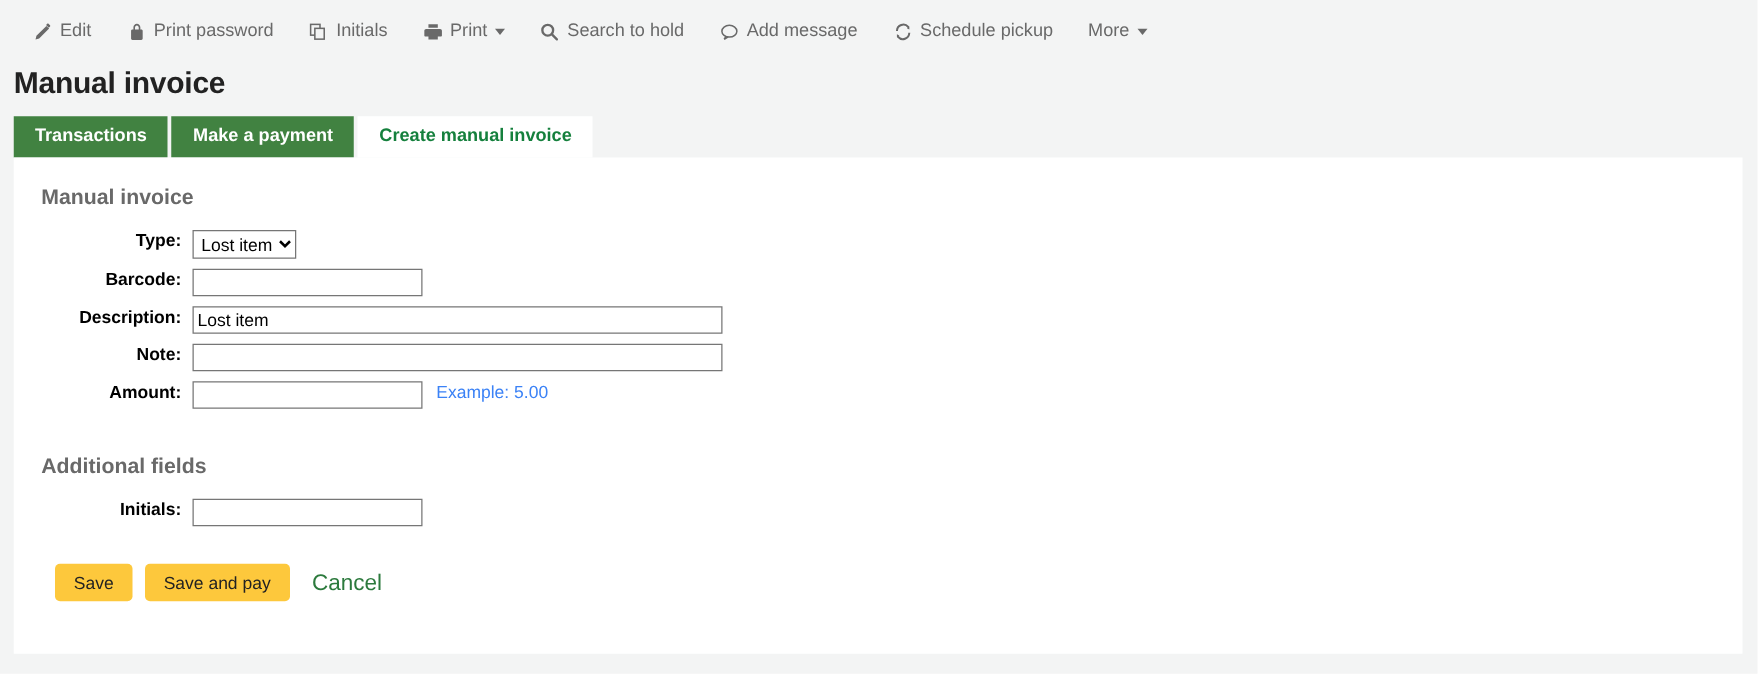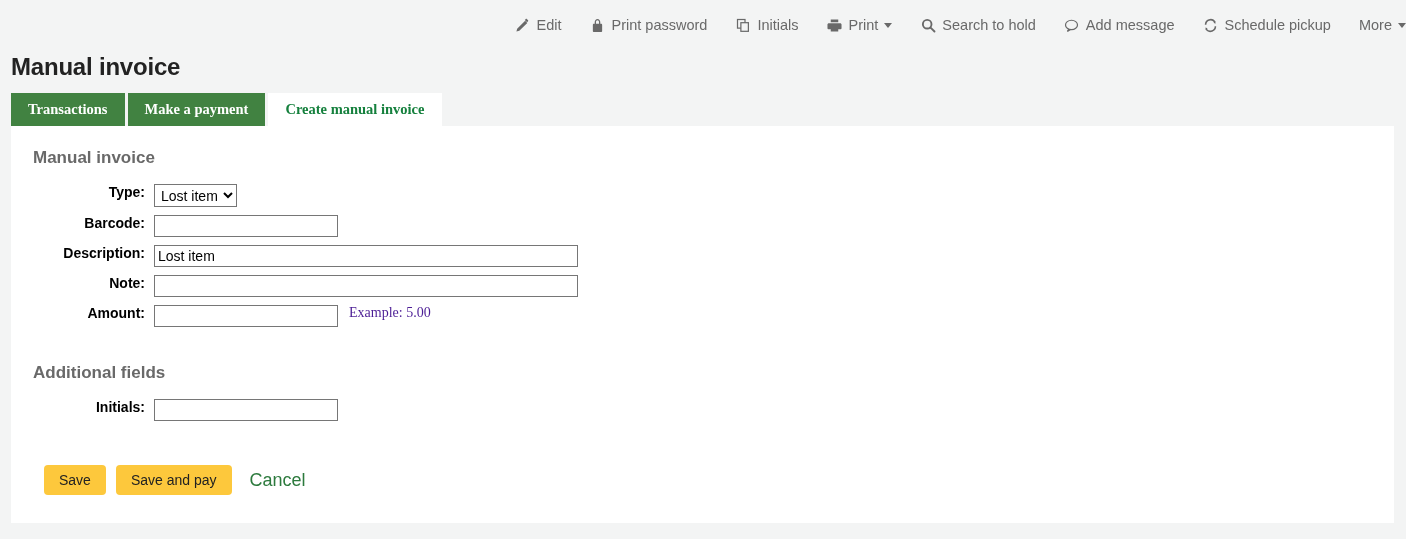--- a/index.html
+++ b/index.html
@@ -16,21 +16,20 @@
     overflow: hidden;
   }
 
   
   #toolbar {
     height: 50px;
     display: flex;
     align-items: center;
     padding-left: 26px;
     box-sizing: border-box;
-    justify-content: flex-end;
   }
   .tb-item {
     display: inline-flex;
     align-items: center;
     color: #696969;
     font-size: 14.5px;
     margin-right: 28px;
     white-space: nowrap;
     cursor: pointer;
     text-decoration: none;
@@ -66,21 +65,20 @@
     letter-spacing: -0.2px;
   }
 
   
   #tabs {
     display: flex;
     align-items: flex-end;
     padding-left: 11px;
     margin-top: 9px;
     height: 33px;
-    font-family: Liberation Serif, serif;
   }
   .tab {
     height: 33px;
     line-height: 33px;
     padding: 0 17px;
     margin-right: 3px;
     font-size: 14.5px;
     font-weight: bold;
     color: #ffffff;
     background: #418241;
@@ -149,33 +147,32 @@
     font-family: "Liberation Sans", sans-serif;
     font-size: 14px;
     color: #000;
     padding: 0 2px;
     box-sizing: border-box;
   }
 
   .hint {
     margin-left: 11px;
     font-size: 14px;
-    color: #4c1d95;
+    color: #3b82f6;
     white-space: nowrap;
-    font-family: Liberation Serif, serif;
   }
 
   .spacer { height: 28px; }
 
   
   #actions {
     display: flex;
     align-items: center;
     padding-left: 33px;
-    margin-top: 44px;
+    margin-top: 30px;
   }
   .btn {
     background: #fdc83c;
     border: none;
     border-radius: 4px;
     color: #222222;
     font-family: "Liberation Sans", sans-serif;
     font-size: 14px;
     padding: 7px 15px;
     margin-right: 10px;

